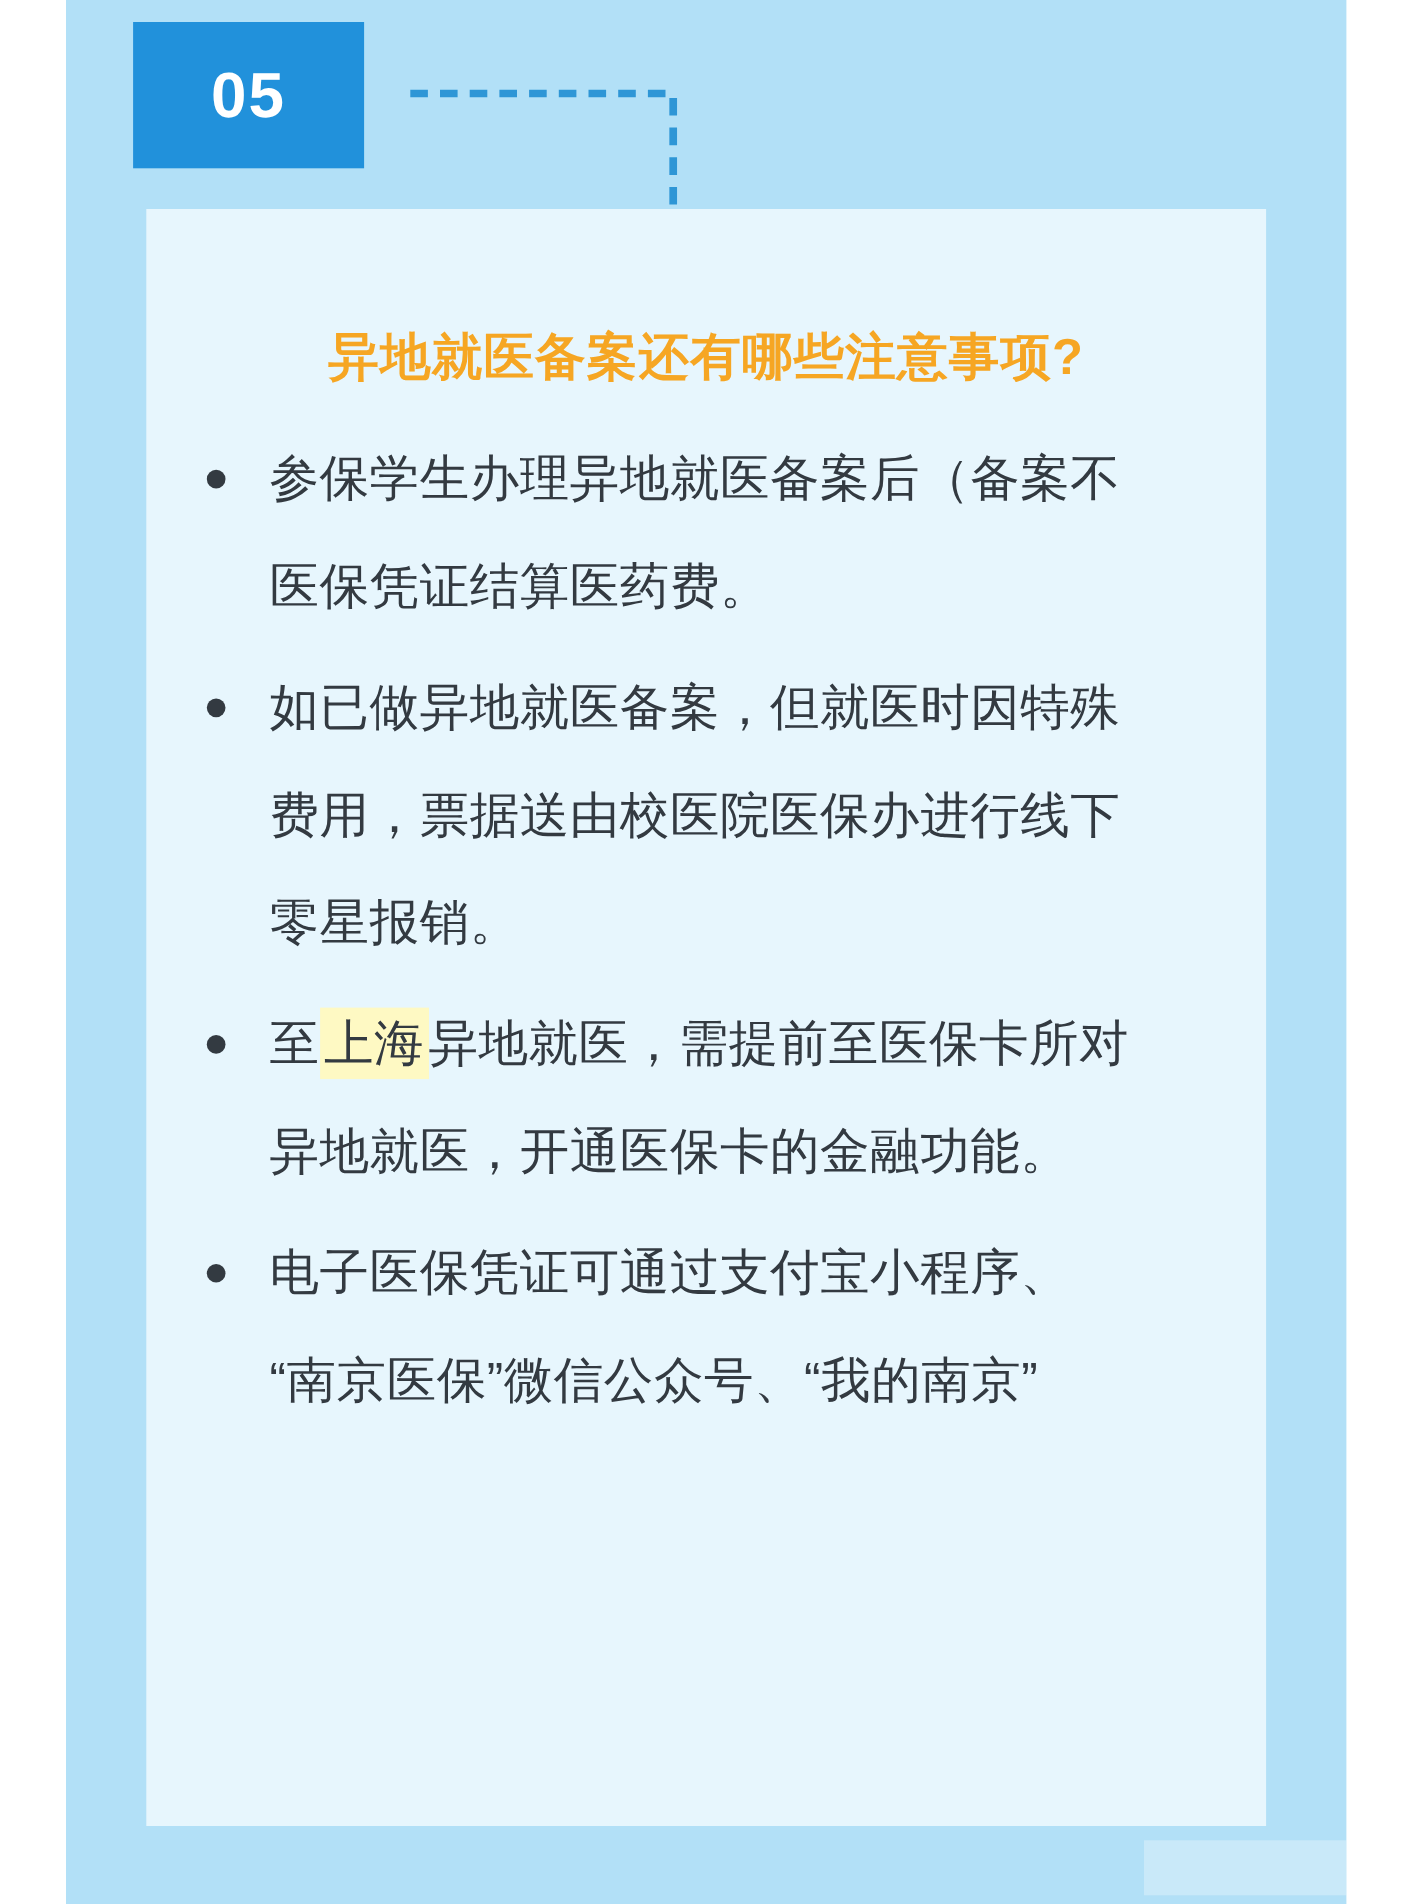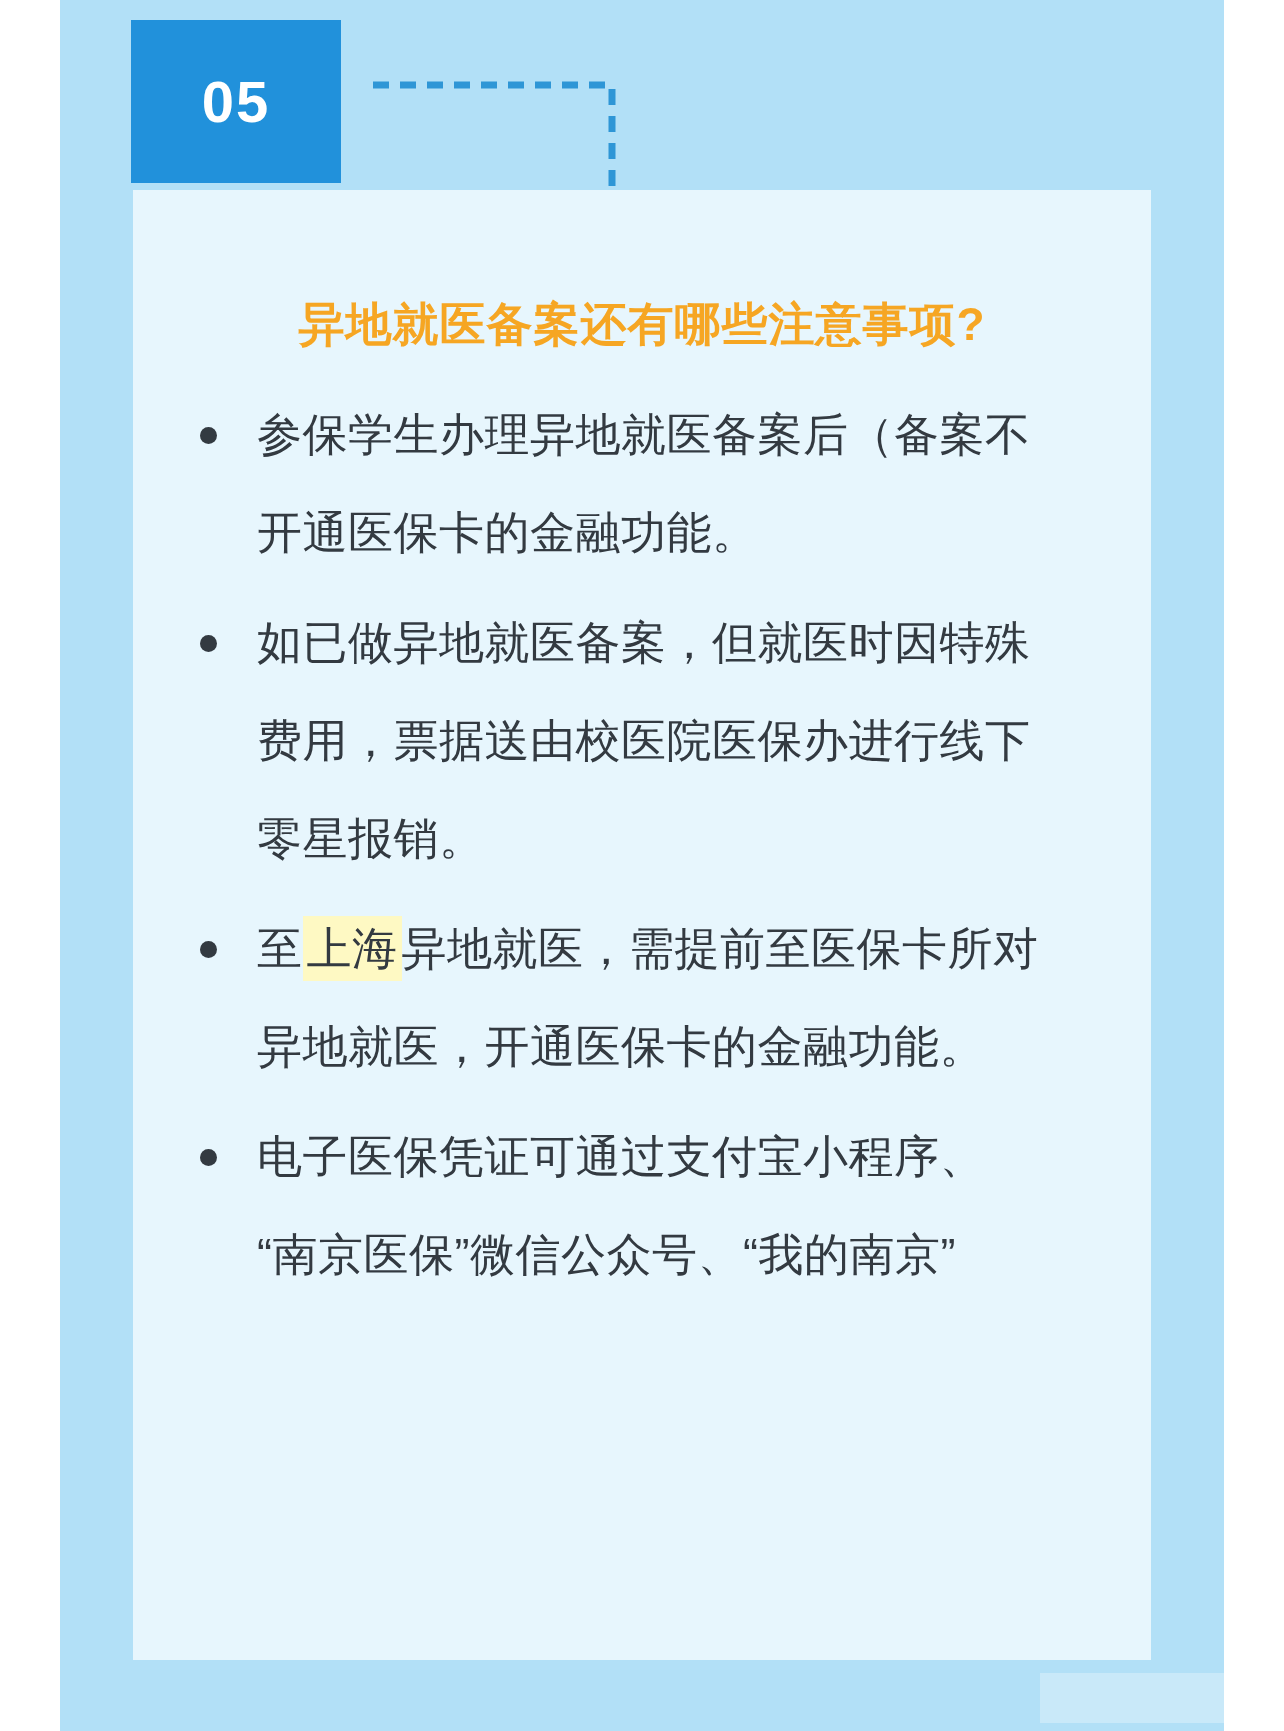--- a/index.html
+++ b/index.html
@@ -13,22 +13,22 @@
     font-family: "Liberation Sans", "DejaVu Sans", sans-serif;
   }
   .canvas {
     position: absolute;
     left: 60px; top: 0;
     width: 1164px; height: 1731px;
     background: #B2E0F7;
   }
   .badge {
     position: absolute;
-    left: 131px; top: 20px;
-    width: 210px; height: 163px;
+    left: 121px; top: 20px;
+    width: 210px; height: 133px;
     background: #2191DB;
     display: flex; align-items: center; justify-content: center;
   }
   .badge-text {
     color: #ffffff;
     font-size: 58px;
     font-weight: bold;
     letter-spacing: 2px;
   }
   .connector {
@@ -54,21 +54,21 @@
     position: absolute;
     left: 0; right: 0; top: 104px;
     text-align: center;
     font-size: 46px;
     font-weight: bold;
     color: #F6A623;
     letter-spacing: 1px;
   }
   .notes {
     position: absolute;
-    left: 124px; right: 100px; top: 196px;
+    left: 112px; right: 100px; top: 196px;
     list-style: none;
   }
   .note-item {
     position: relative;
     margin-bottom: 12px;
   }
   .note-item::before {
     content: "";
     position: absolute;
     left: -57px; top: 41px;
@@ -108,21 +108,21 @@
     <path d="M3 4 H242 V150" fill="none" stroke="#2E96D6" stroke-width="7" stroke-dasharray="16 11"></path>
   </svg>
 
   <div class="dot"></div>
 
   <div class="card">
     <h1 class="title">异地就医备案还有哪些注意事项?</h1>
     <ul class="notes" id="notes">
         <li class="note-item">
           <div class="line"><span>参保学生办理异地就医备案后（备案不</span></div>
-          <div class="line"><span>开通医保卡的金融功能。</span></div>
+          <div class="line"><span>医保凭证结算医药费。</span></div>
         </li>
         <li class="note-item">
           <div class="line"><span>如已做异地就医备案，但就医时因特殊</span></div>
           <div class="line"><span>费用，票据送由校医院医保办进行线下</span></div>
           <div class="line"><span>零星报销。</span></div>
         </li>
         <li class="note-item">
           <div class="line"><span>至</span><span class="highlight">上海</span><span>异地就医，需提前至医保卡所对</span></div>
           <div class="line"><span>异地就医，开通医保卡的金融功能。</span></div>
         </li>

